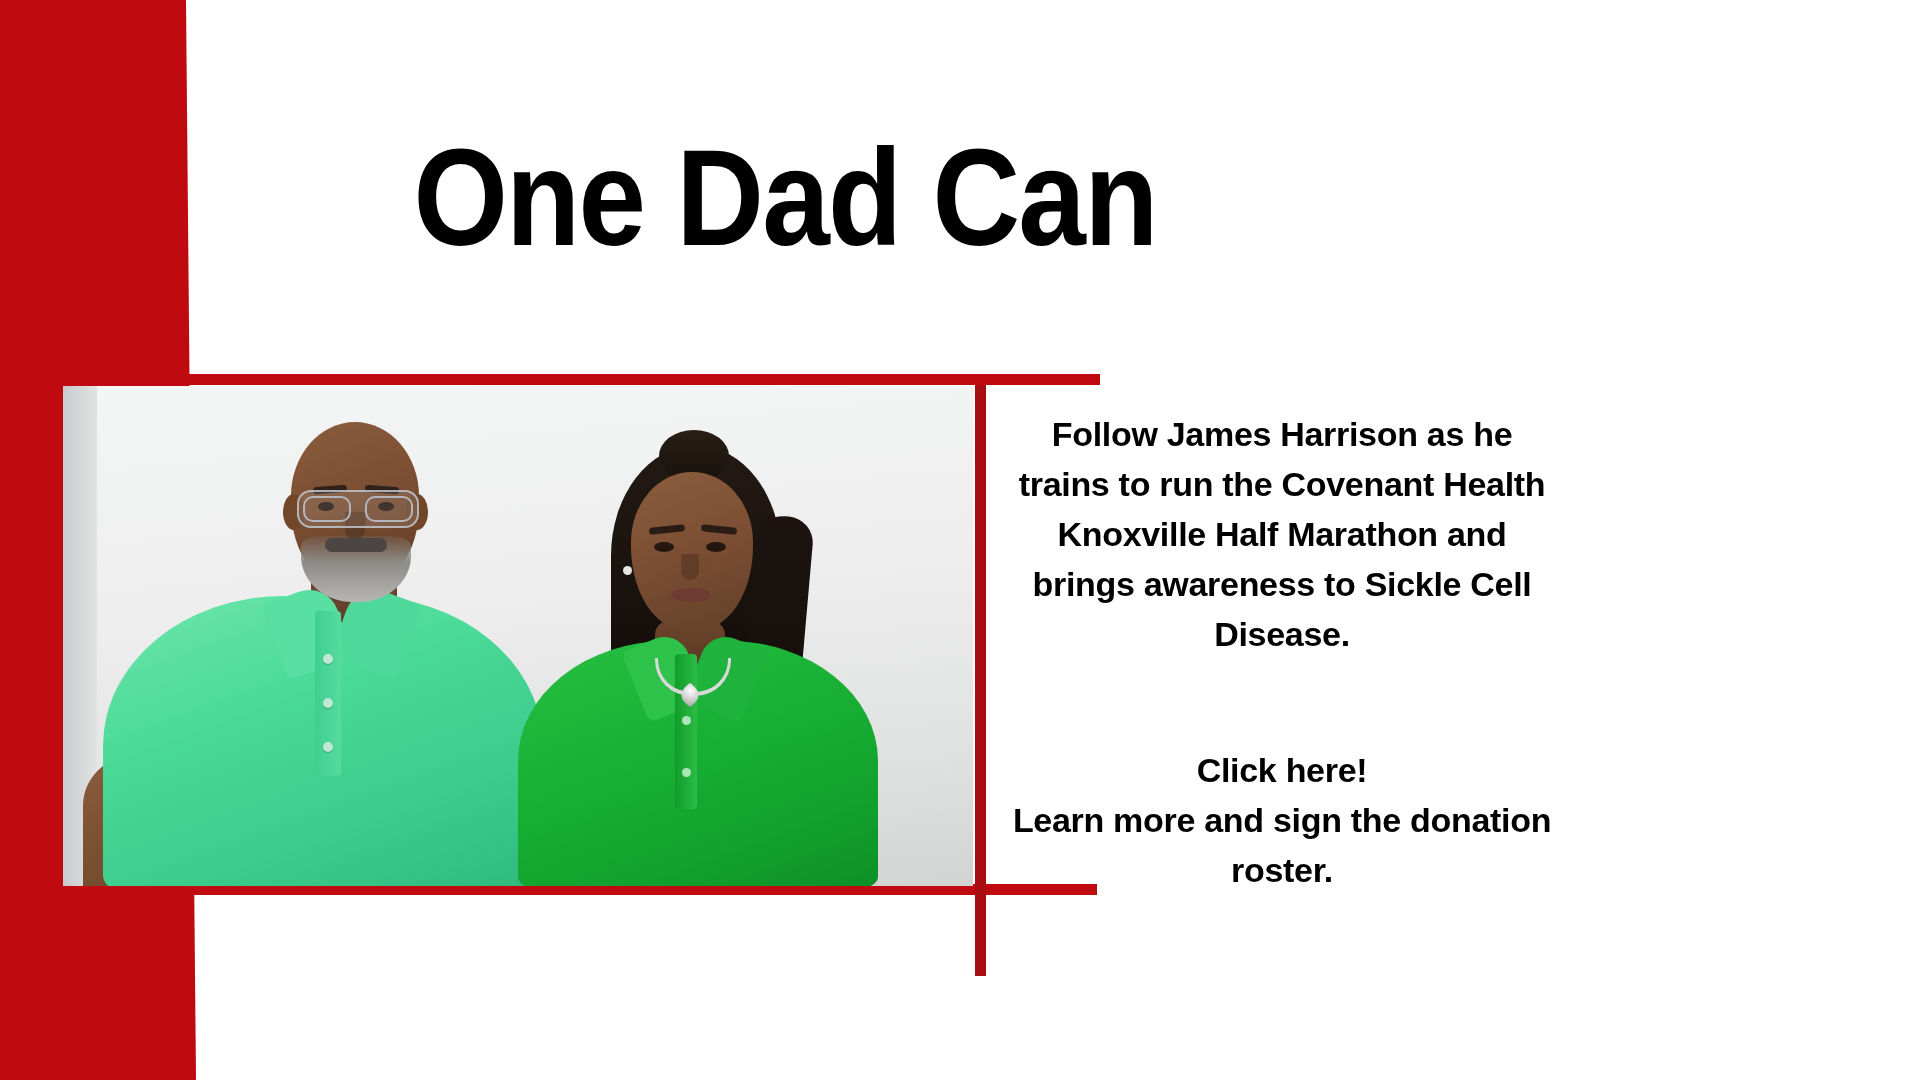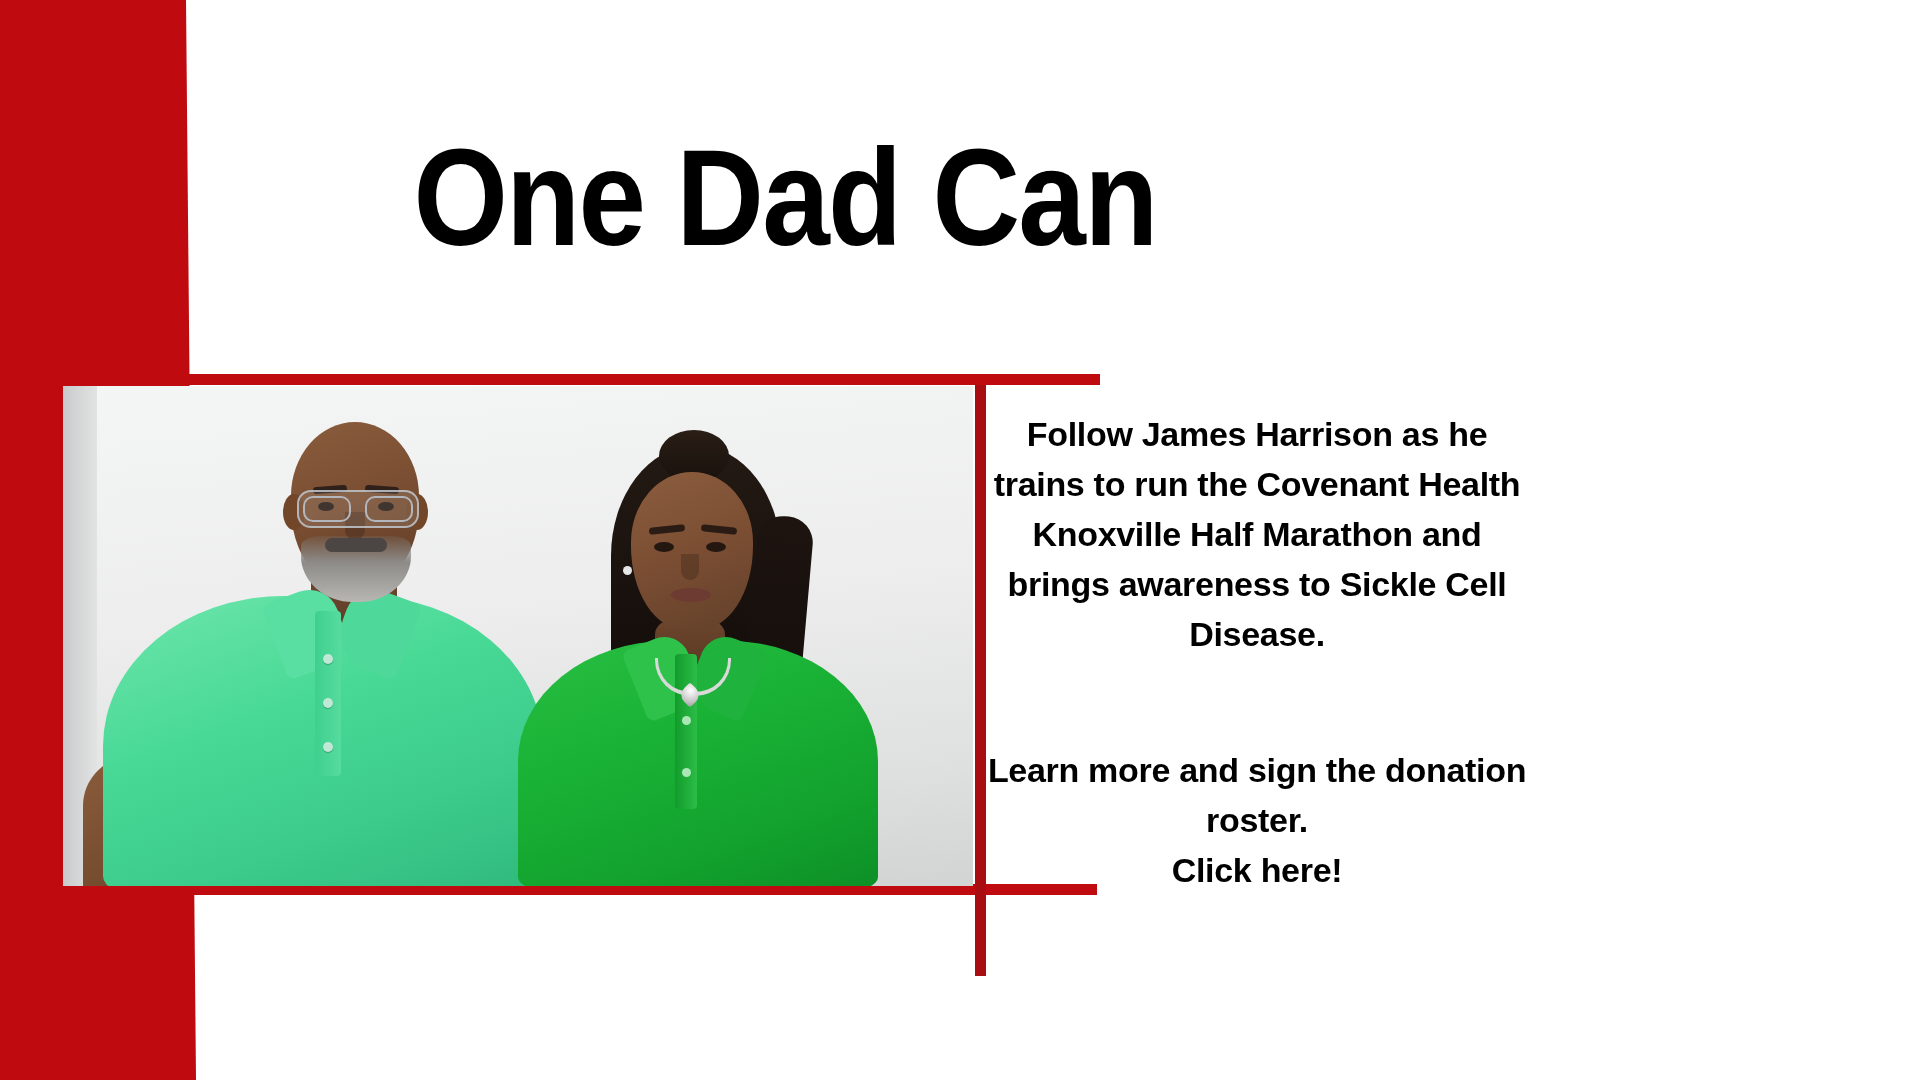--- a/index.html
+++ b/index.html
@@ -247,21 +247,21 @@
     line-height: 1;
     letter-spacing: -2px;
     color: #000000;
     transform: scaleX(0.88);
     transform-origin: 50% 50%;
   }
 
   
   .copy {
     position: absolute;
-    left: 977px;
+    left: 1002px;
     top: 410px;
     width: 560px;
     text-align: center;
     color: #000000;
     font-family: "Liberation Sans", sans-serif;
     font-weight: bold;
   }
   .copy p {
     margin: 0;
     font-size: 34px;
@@ -327,17 +327,17 @@
     <div class="fig woman-necklace"></div>
     <div class="fig woman-pendant"></div>
   </div>
 
   <div class="title">One Dad Can</div>
 
   <div class="copy">
     <p>Follow James Harrison as he trains to run the Covenant Health Knoxville Half Marathon and brings awareness to Sickle Cell Disease.</p>
     <div class="para-gap"></div>
     <div class="para-gap-big"></div>
+    <p>Click here!</p>
     <p>Learn more and sign the donation roster.</p>
-    <p>Click here!</p>
   </div>
 
 </div>
 
 </body></html>

